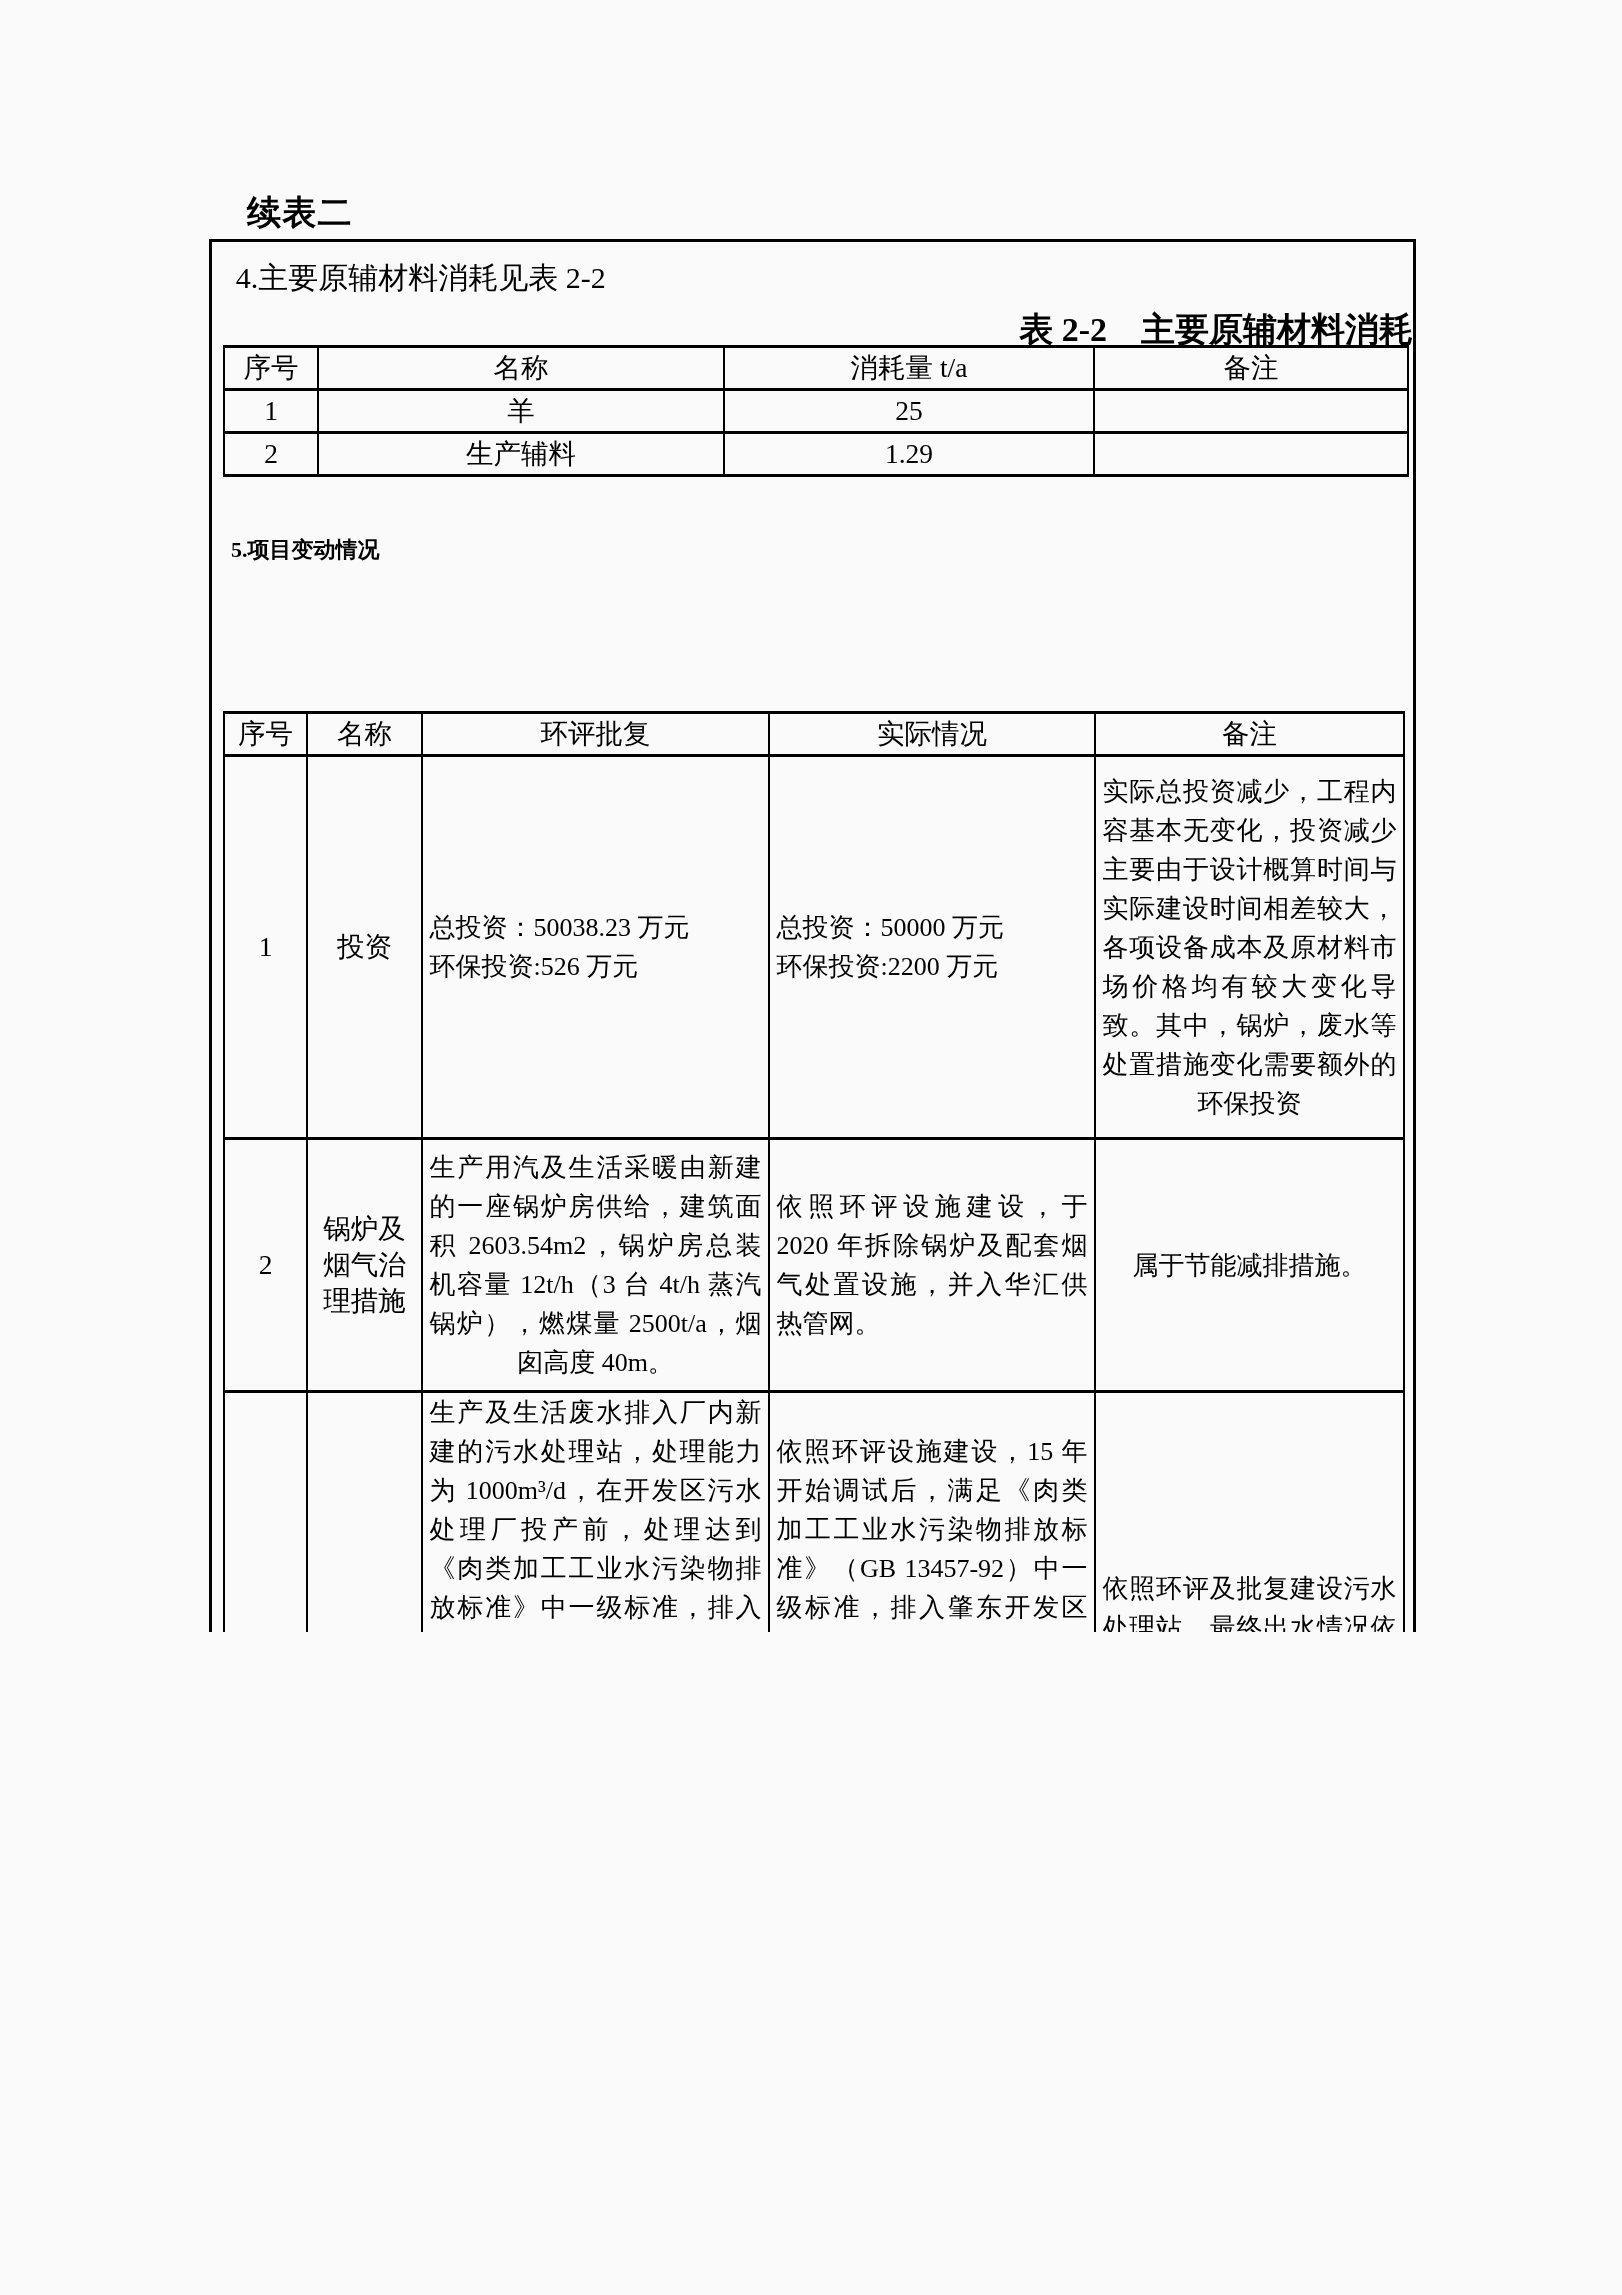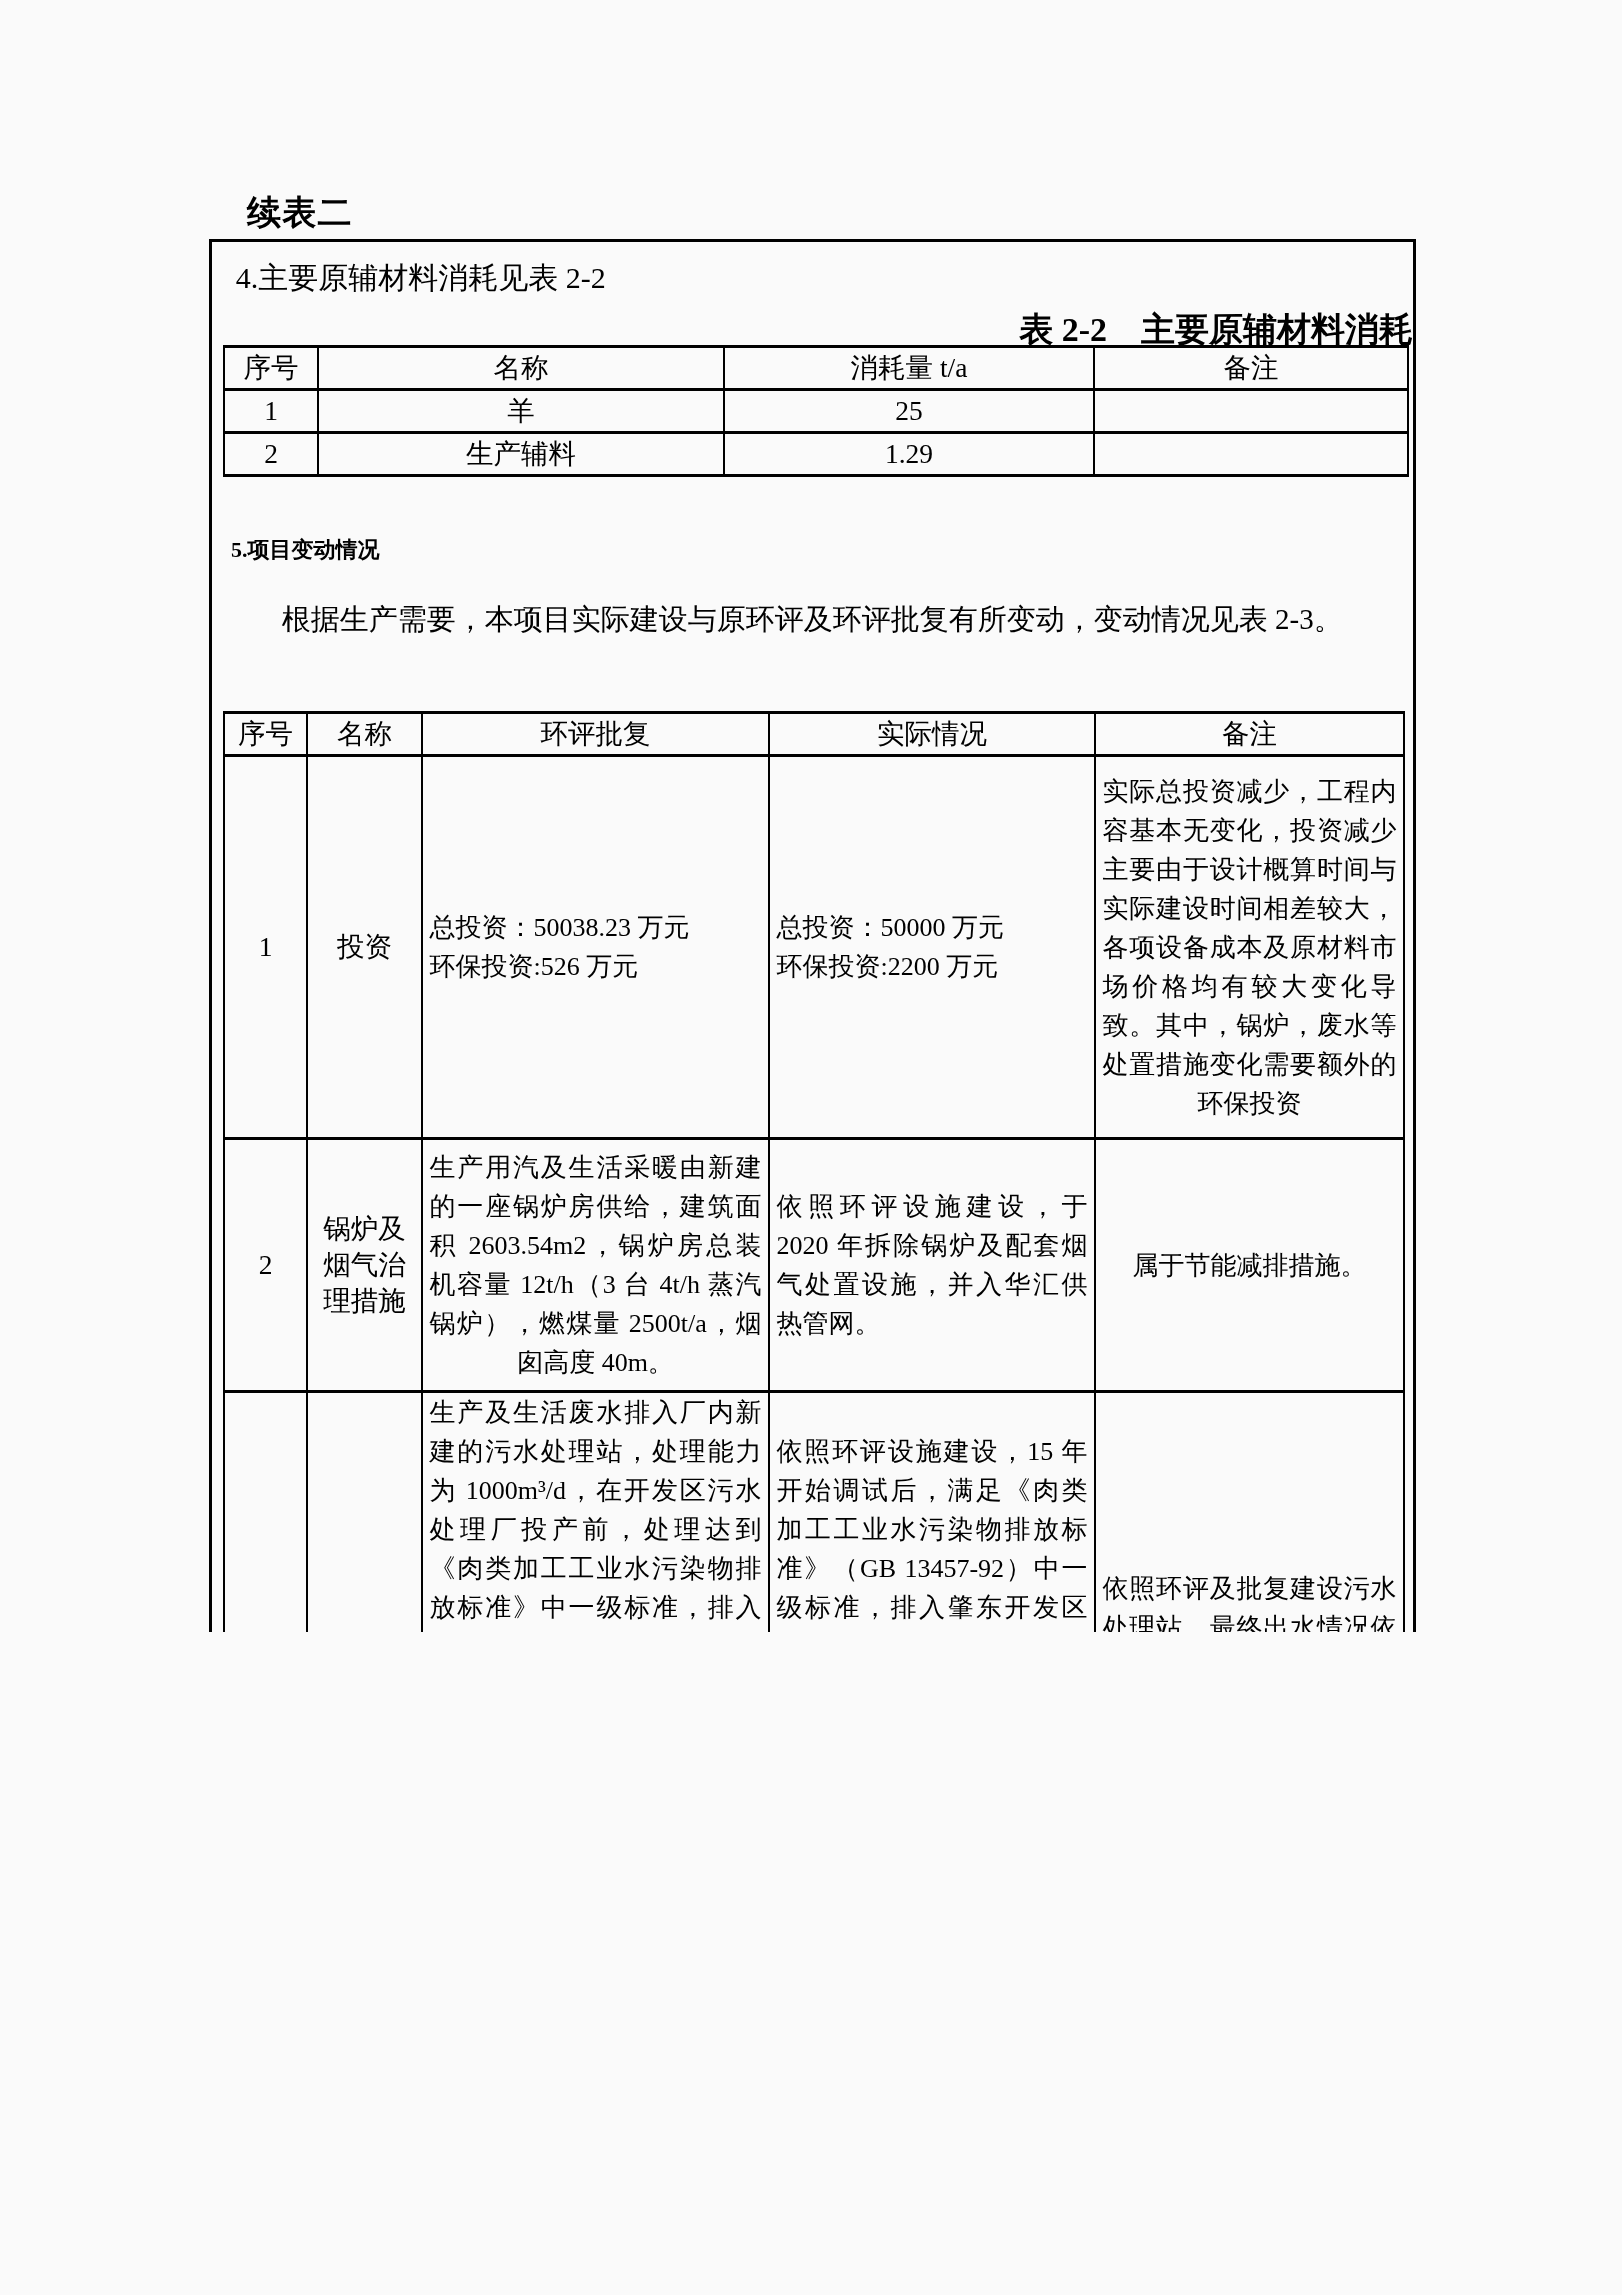--- a/index.html
+++ b/index.html
@@ -94,21 +94,20 @@
         <td>2</td>
         <td>生产辅料</td>
         <td>1.29</td>
         <td></td>
       </tr>
     </tbody>
       </table>
 
     <div class="s5-heading">5.项目变动情况</div>
 
-    <div class="intro">根据生产需要，本项目实际建设与原环评及环评批复有所变动，变动情况见表 2-3。</div>
 
 
     <table class="t23">
       <colgroup>
         <col style="width:83px">
           <col style="width:115px">
           <col style="width:347px">
           <col style="width:326px">
           <col style="width:309px">
       </colgroup>

